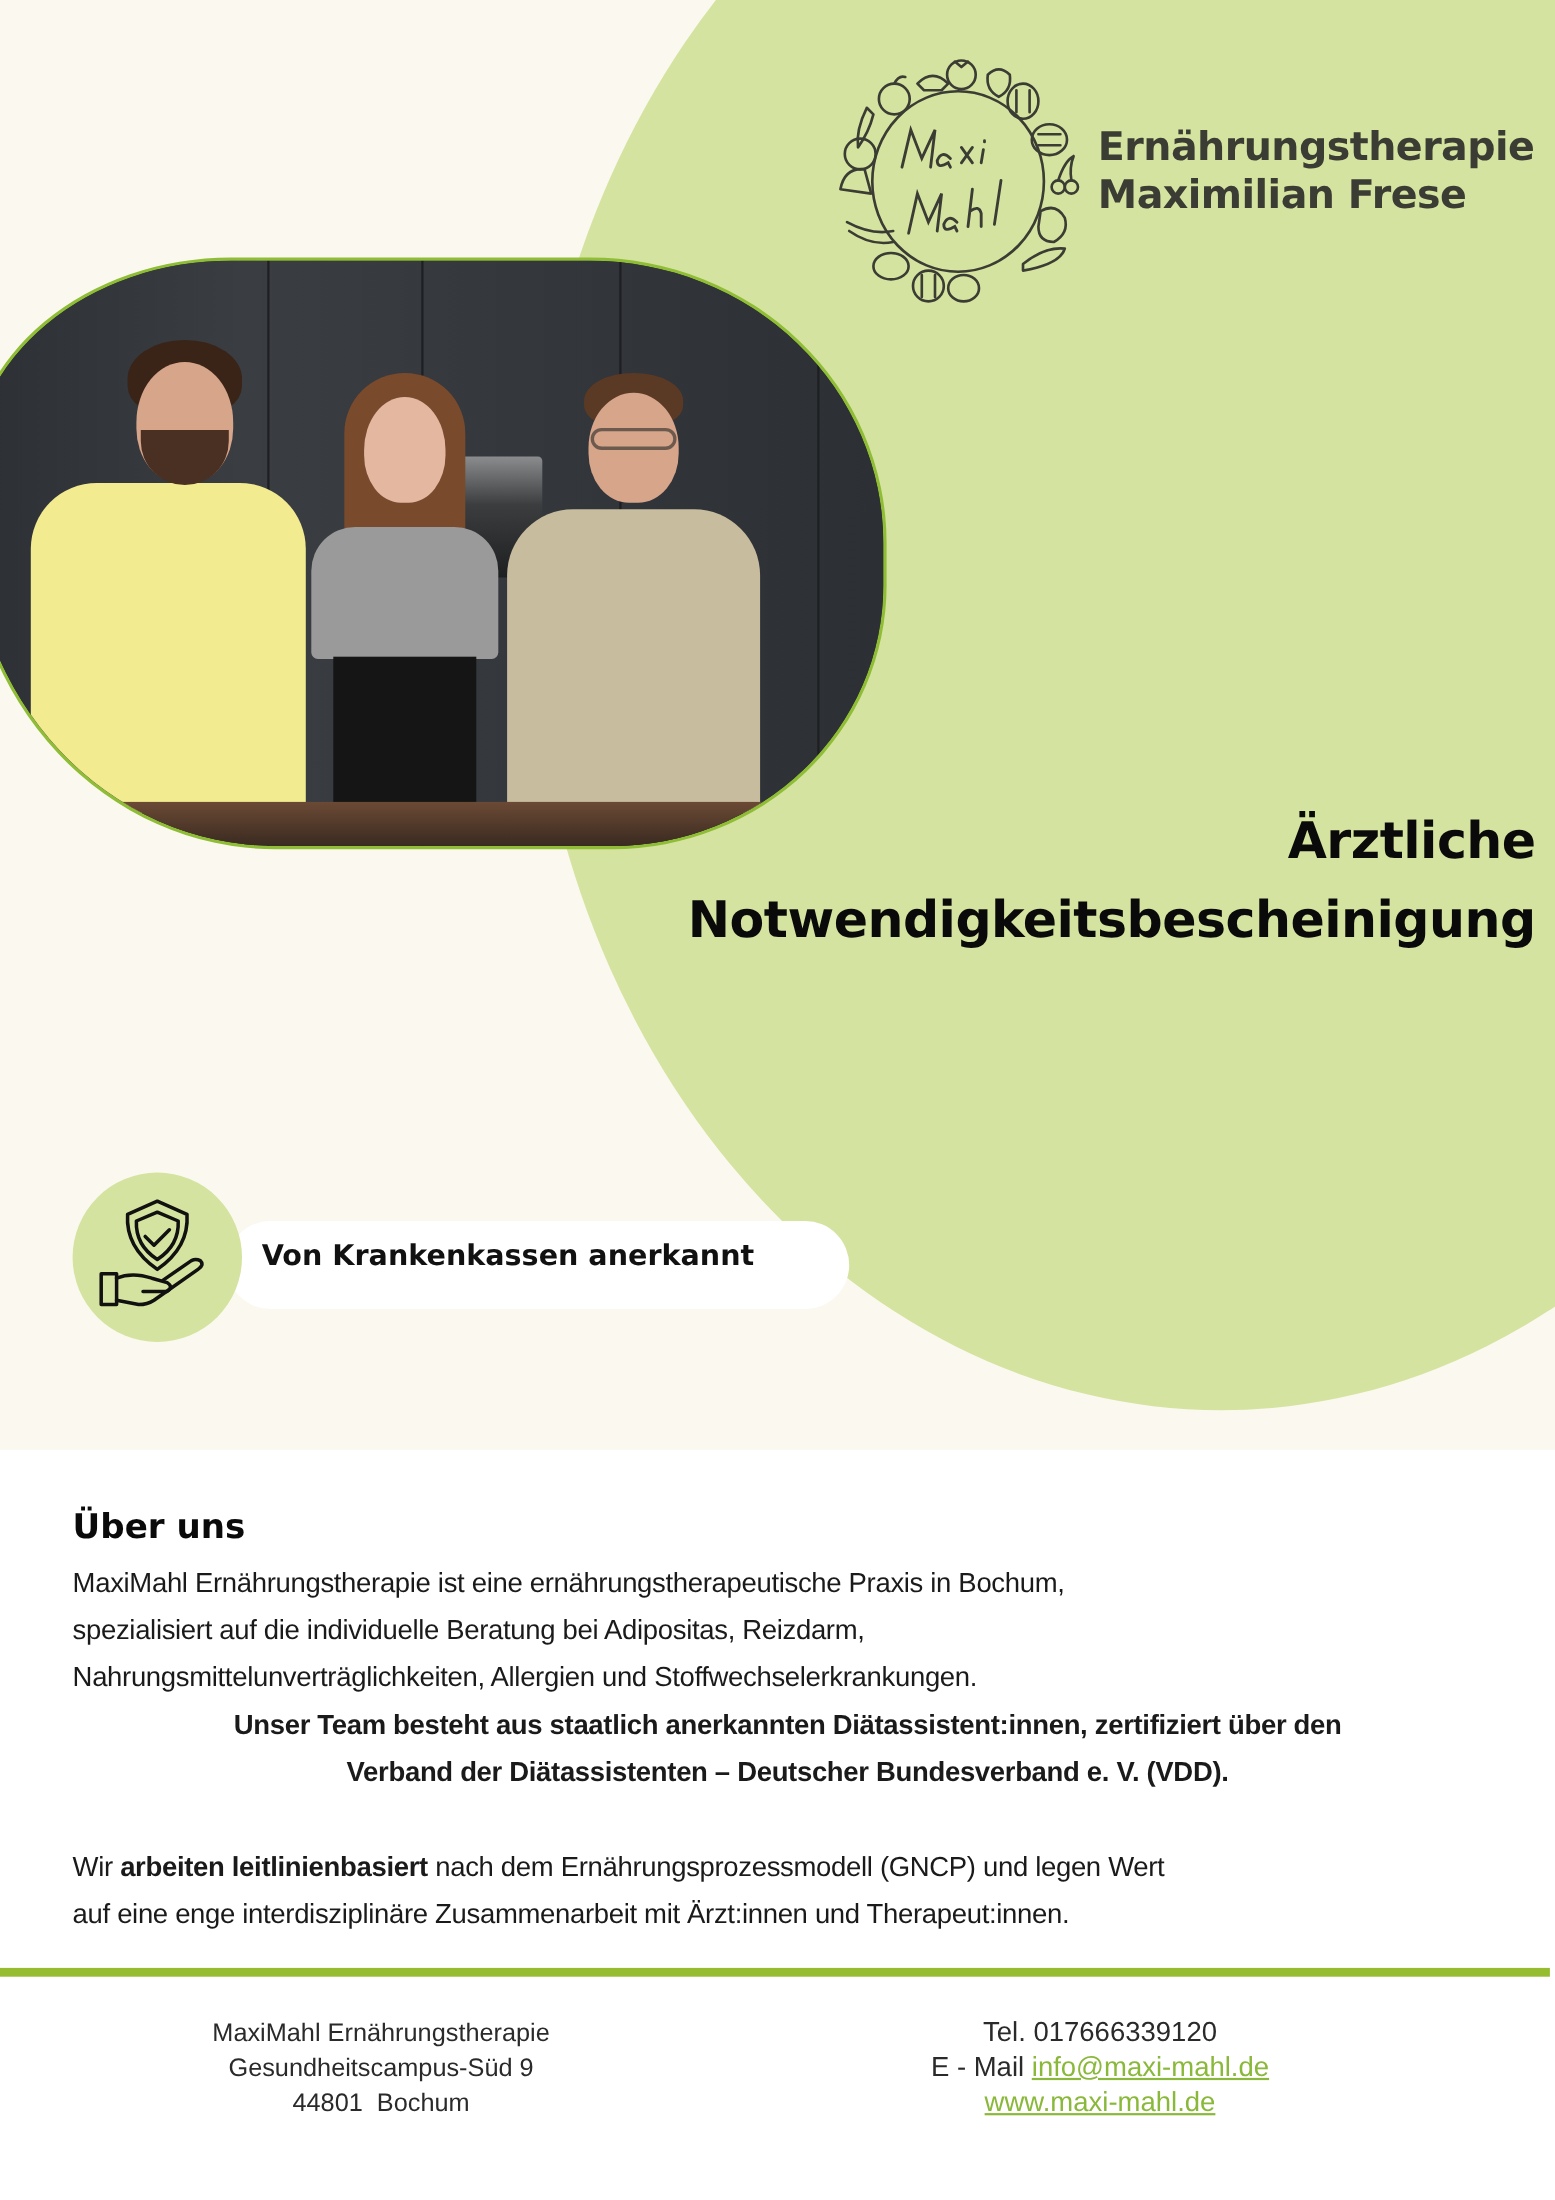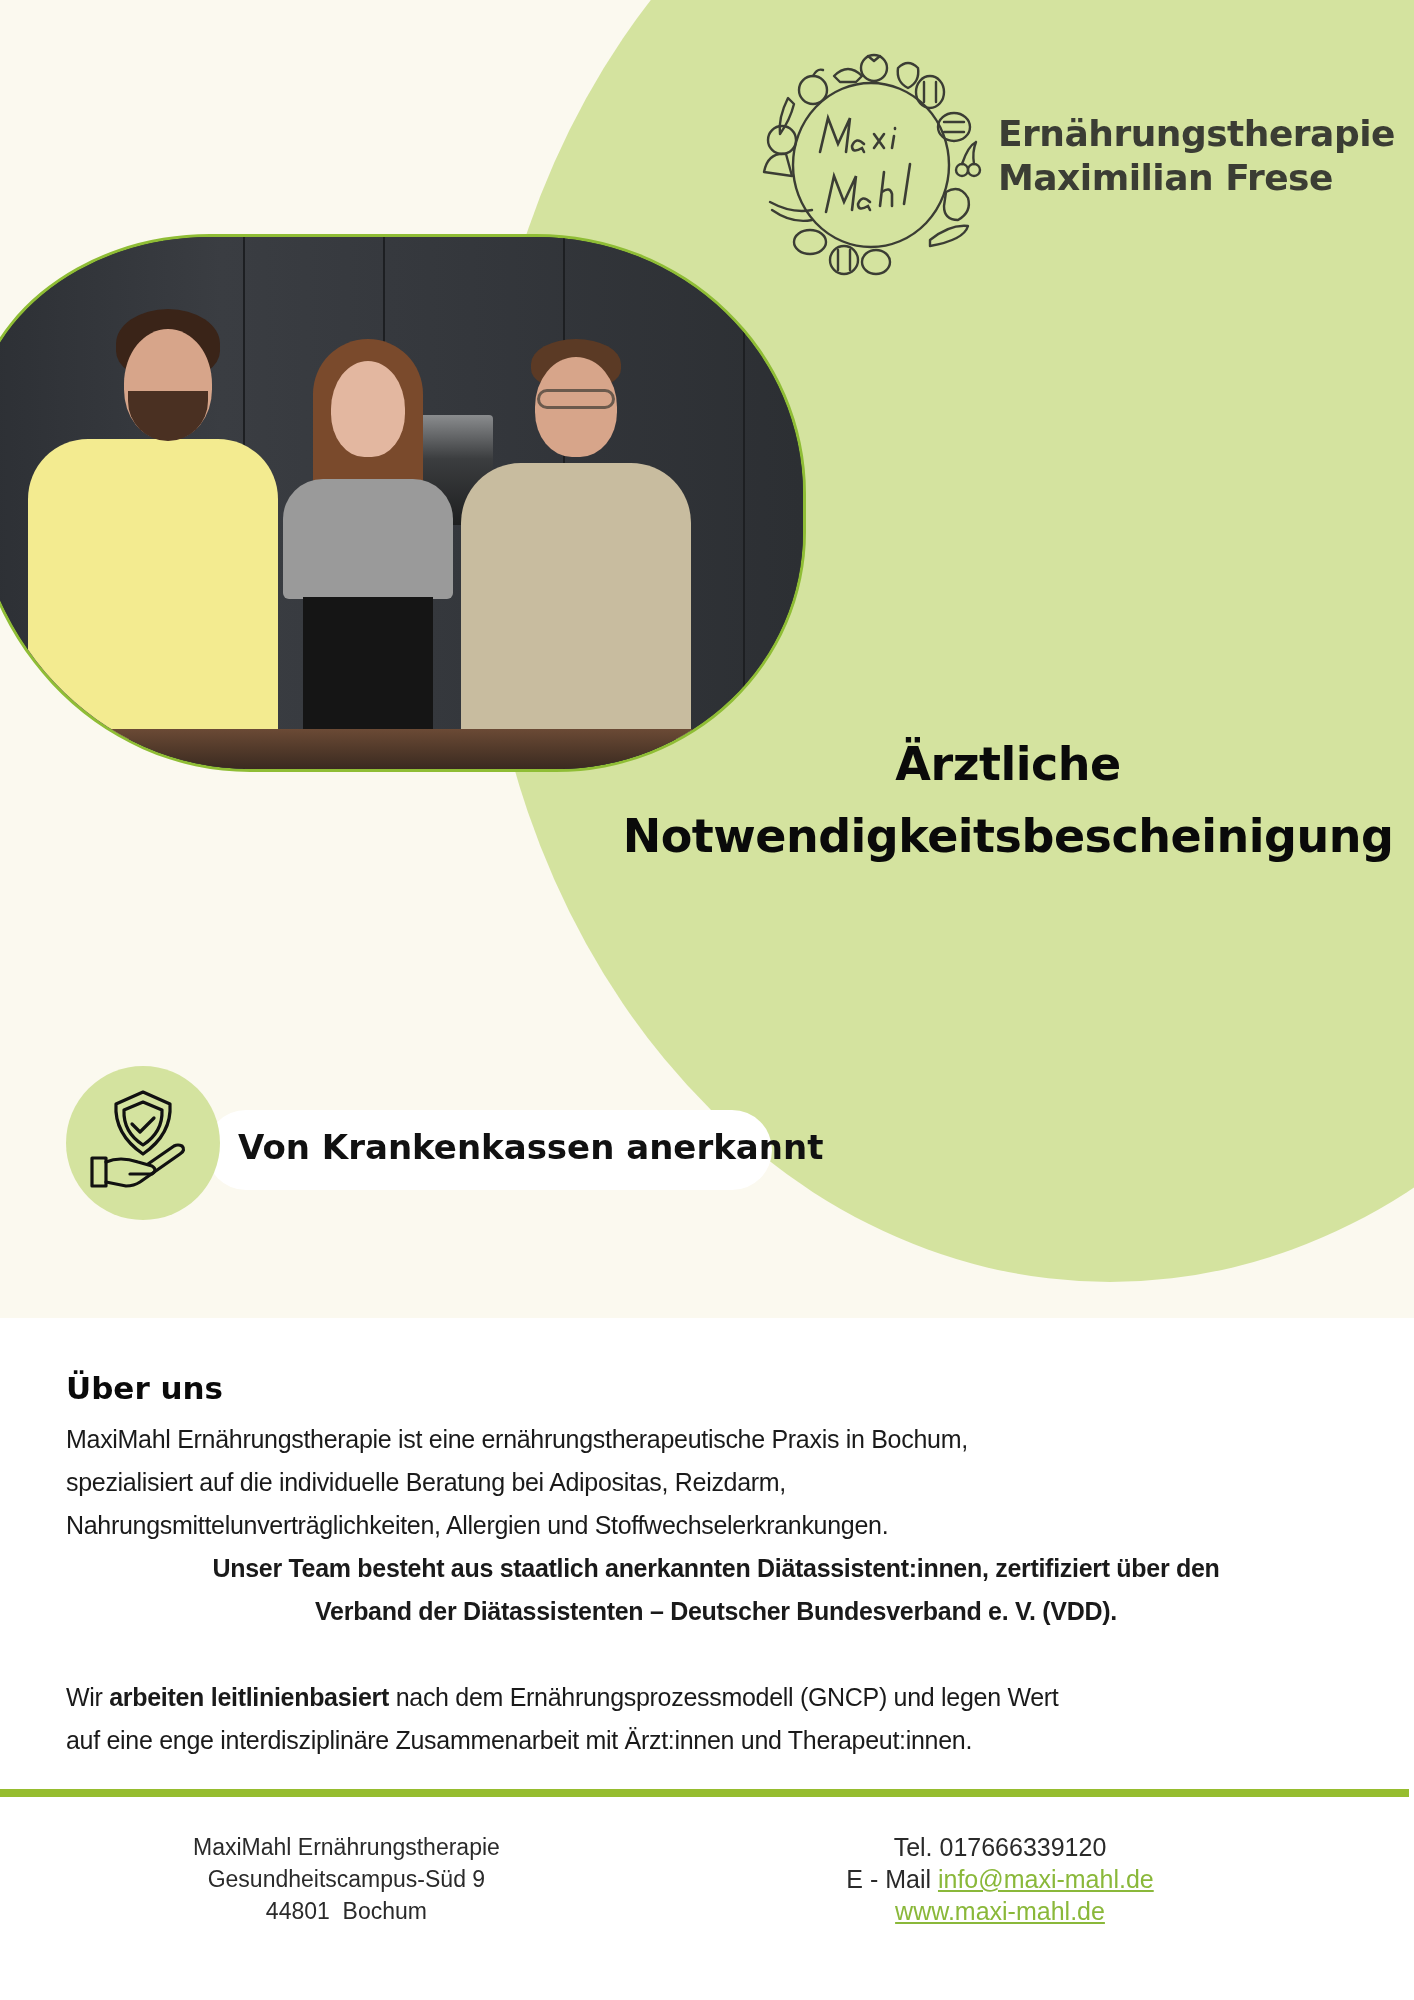--- a/index.html
+++ b/index.html
@@ -58,32 +58,32 @@
     .p2 .skirt { position: absolute; left: 40px; top: 258px; width: 130px; height: 142px; background: #151515; }
     .p3 { left: 488px; width: 230px; height: 400px; }
     .p3 .hair { left: 70px; top: 0; width: 90px; height: 50px; background: #5b3a25; }
     .p3 .head { left: 74px; top: 18px; width: 82px; height: 100px; }
     .p3 .glasses { position: absolute; left: 76px; top: 50px; width: 78px; height: 20px; border: 3px solid #6b5a4d; border-radius: 10px; }
     .p3 .body { left: 0; top: 124px; width: 230px; height: 276px; background: #c8bc9f; }
 
     
     .title {
       position: absolute; left: 620px; top: 728px; width: 776px;
-      text-align: center; font-family: "DejaVu Sans", sans-serif; font-weight: bold;
+      text-align: right; font-family: "DejaVu Sans", sans-serif; font-weight: bold;
       font-size: 46px; line-height: 72px; color: #0a0a0a; letter-spacing: -0.5px;
     }
 
     
     .badge-pill {
       position: absolute; left: 206px; top: 1110px; width: 566px; height: 80px;
       border-radius: 40px; background: #ffffff;
     }
     .badge-text {
       position: absolute; left: 238px; top: 1127px;
-      font-family: "DejaVu Sans", sans-serif; font-weight: bold; font-size: 34px;
+      font-family: "DejaVu Sans", sans-serif; font-weight: bold; font-size: 26px;
       color: #111; white-space: nowrap;
     }
     .badge-icon {
       position: absolute; left: 66px; top: 1066px; width: 154px; height: 154px;
       border-radius: 50%; background: #d4e39f;
     }
     .badge-icon svg { position: absolute; left: 16px; top: 16px; width: 122px; height: 122px; }
 
     
     .about-heading {

